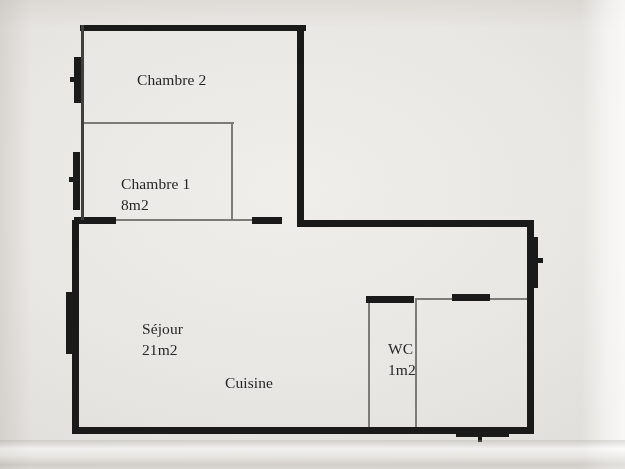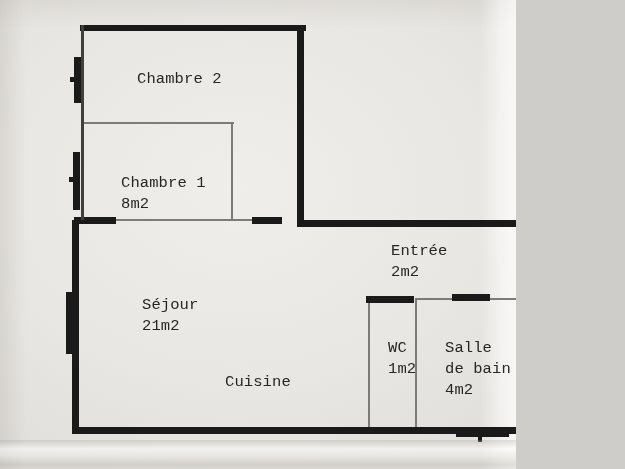--- a/index.html
+++ b/index.html
@@ -1,20 +1,20 @@
 <!DOCTYPE html>
 <html style="--wall: #1a1a1a; --partition: #7d7b78; --frame: #3f3f3d; --paper: #e9e7e3; --ink: #262626;"><head>
 <meta charset="utf-8">
 <style>
   html,body{margin:0;padding:0;background:#cfcdc9;}
   #photo{
     position:relative;
-    width:516px;height:469px;
+    width:625px;height:469px;
     overflow:hidden;
-    font-family:Liberation Mono, monospace;
+    font-family:Liberation Serif, serif;
     background:
       linear-gradient(to right, rgba(175,170,163,.28) 0%, rgba(175,170,163,0) 5%, rgba(175,170,163,0) 93%, rgba(255,255,255,.55) 97%, rgba(255,255,255,.75) 100%),
       linear-gradient(to bottom, rgba(185,180,173,.22) 0%, rgba(185,180,173,0) 6%, rgba(185,180,173,0) 100%),
       radial-gradient(ellipse 75% 65% at 46% 40%, #f0eeeb 0%, var(--paper,#e9e7e3) 62%, #e2e0dc 100%);
   }
   
   #paper-edge{
     position:absolute;left:0;right:0;top:440px;height:29px;
     background:linear-gradient(to bottom,
       rgba(150,145,138,.25) 0%, rgba(255,255,255,.50) 30%,
@@ -66,38 +66,30 @@
 
   <div class="room-label" style="left:137px;top:69px">
     <div class="nm">Chambre 2</div>
   </div>
 
   <div class="room-label" style="left:121px;top:173px">
     <div class="nm">Chambre 1</div>
     <div class="ar">8m2</div>
   </div>
 
-  <div class="room-label" style="left:142px;top:295px">
+  <div class="room-label" style="left:142px;top:318px">
     <div class="nm">Séjour</div>
     <div class="ar">21m2</div>
   </div>
 
   <div class="room-label" style="left:225px;top:372px">
     <div class="nm">Cuisine</div>
   </div>
 
-  <div class="room-label" style="left:391px;top:241px">
-    <div class="nm">Entrée</div>
-    <div class="ar">2m2</div>
-  </div>
 
   <div class="room-label" style="left:388px;top:338px">
     <div class="nm">WC</div>
     <div class="ar">1m2</div>
   </div>
 
-  <div class="room-label wrap" style="left:445px;top:338px;width:66px">
-    <div class="nm">Salle de bain</div>
-    <div class="ar">4m2</div>
-  </div>
 
   <div id="paper-edge"></div>
 </div>
 
 </body></html>

